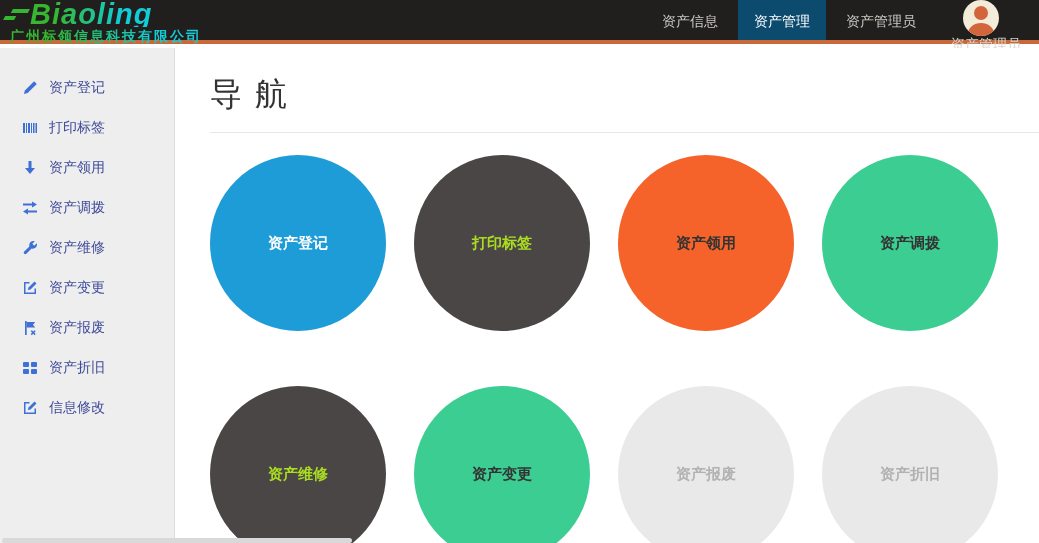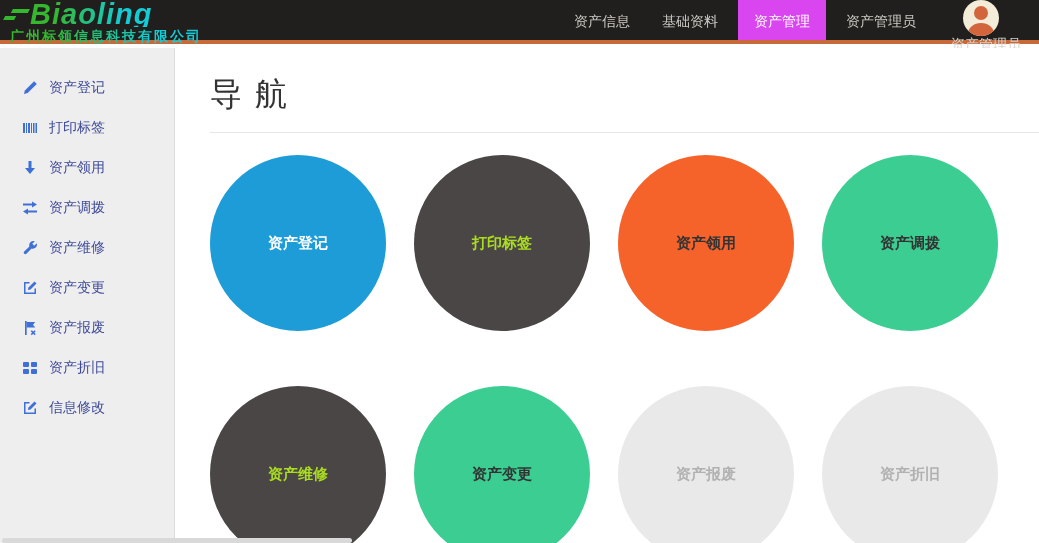--- a/index.html
+++ b/index.html
@@ -20,21 +20,21 @@
   @supports (-webkit-background-clip:text) {
     .gradient-text { background:linear-gradient(90deg,#35b82f 20%,#12ccd6 75%);
                      -webkit-background-clip:text; background-clip:text; color:transparent; }
   }
   .logo-title { font-size:29px; line-height:26px; font-weight:bold; font-style:italic; letter-spacing:1px; }
   .logo-subtitle { font-size:14px; font-weight:bold; letter-spacing:2px; line-height:16px; margin-top:1px; }
 
   .nav-right { display:flex; align-items:stretch; padding-right:18px;font-family:Liberation Mono, monospace; }
   .nav-tab { display:block; line-height:44px; padding:0 12px; margin:0 4px;
              color:#ccc9c3; font-size:14px; text-decoration:none; white-space:nowrap; cursor:pointer; }
-  .nav-tab.active { background:#d946ef; color:#fff; padding:0 16px; }
+  .nav-tab.active { background:#0c4a6e; color:#fff; padding:0 16px; }
   .user-box { display:flex; align-items:center; margin-left:8px; cursor:pointer;flex-direction:column; }
   .avatar { width:36px; height:36px; border-radius:50%; background:#f3ecd9; overflow:hidden; flex:none; }
   .user-name { color:#d6d3cc; font-size:14px; margin-left:11px; white-space:nowrap; }
   .caret { width:0; height:0; border-left:4px solid transparent; border-right:4px solid transparent;
            border-top:5px solid #d6d3cc; margin-left:6px; display:inline-block; }
 
   
   .sidebar { position:absolute; top:48px; left:0; width:175px; height:495px;
              background:#eeeeee; border-right:1px solid #dcdcdc; padding-top:20px; }
   .side-item { height:40px; display:flex; align-items:center; padding-left:22px; cursor:pointer; }
@@ -65,21 +65,20 @@
           <i></i>
           <i></i>
         </span>
       <span class="logo-title gradient-text">Biaoling</span>
     </div>
     <span class="logo-subtitle gradient-text">广州标领信息科技有限公司</span>
   </div>
 
   <nav class="nav-right">
     <a class="nav-tab">资产信息</a>
-    <a class="nav-tab">基础资料</a>
     <a class="nav-tab active">资产管理</a>
     <a class="nav-tab">资产管理员</a>
 
     <div class="user-box">
       <span class="avatar">
         <svg viewBox="0 0 36 36" width="36" height="36">
           <circle cx="18" cy="13" r="7" fill="#d2653c"></circle>
           <path d="M4 36c1-9 7-13 14-13s13 4 14 13z" fill="#d2653c"></path>
         </svg>
       </span>

